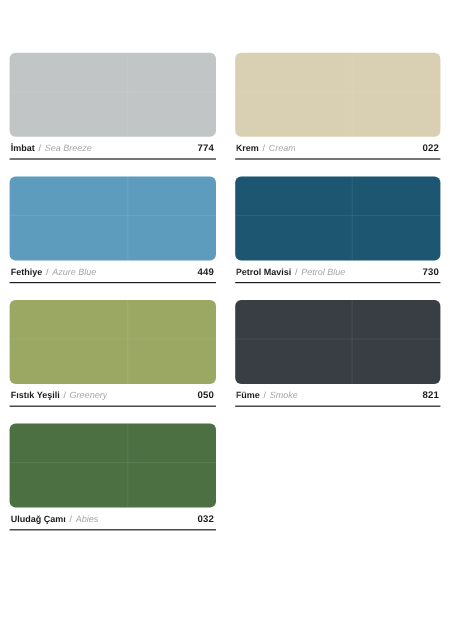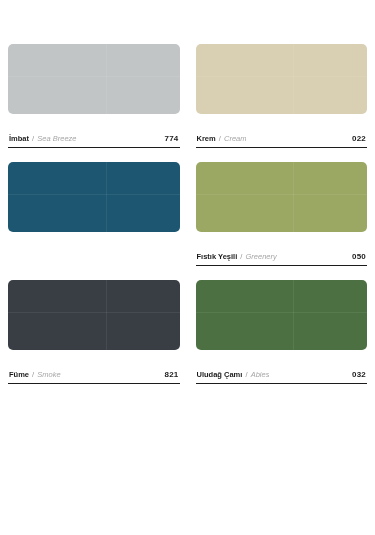--- a/index.html
+++ b/index.html
@@ -61,21 +61,20 @@
     justify-content: space-between;
     padding: 5px 1px 3px 1px;
     border-bottom: 1.6px solid #1c1c1c;
   }
   .swatch-names {
     font-size: 7.5px;
     line-height: 10px;
     white-space: nowrap;
     overflow: hidden;
     text-overflow: ellipsis;
-    margin-top: 15px;
   }
   .name-tr {
     color: #1b1b1b;
     font-weight: 600;
   }
   .name-sep {
     color: #9a9a9a;
     font-weight: 400;
     margin: 0 1px;
   }
@@ -112,23 +111,37 @@
         <div class="swatch-chip" style="background: rgb(217, 207, 179);">
           <span class="seam-v a"></span>
           <span class="seam-h b"></span>
         </div>
         <div class="swatch-meta">
           <div class="swatch-names"><span class="name-tr">Krem</span> <span class="name-sep">/</span> <span class="name-en">Cream</span></div>
           <div class="swatch-code">022</div>
         </div>
       </div>
       <div class="swatch-card">
+        <div class="swatch-chip" style="background: rgb(94, 156, 190);">
+          <span class="seam-v a"></span>
+          <span class="seam-h b"></span>
+        </div>
+        <div class="swatch-meta">
+          <div class="swatch-names"><span class="name-tr">Fethiye</span> <span class="name-sep">/</span> <span class="name-en">Azure Blue</span></div>
+          <div class="swatch-code">449</div>
+        </div>
+      </div>
+      <div class="swatch-card">
         <div class="swatch-chip" style="background: rgb(29, 86, 112);">
           <span class="seam-v a"></span>
           <span class="seam-h b"></span>
+        </div>
+        <div class="swatch-meta">
+          <div class="swatch-names"><span class="name-tr">Petrol Mavisi</span> <span class="name-sep">/</span> <span class="name-en">Petrol Blue</span></div>
+          <div class="swatch-code">730</div>
         </div>
       </div>
       <div class="swatch-card">
         <div class="swatch-chip" style="background: rgb(154, 168, 99);">
           <span class="seam-v a"></span>
           <span class="seam-h b"></span>
         </div>
         <div class="swatch-meta">
           <div class="swatch-names"><span class="name-tr">Fıstık Yeşili</span> <span class="name-sep">/</span> <span class="name-en">Greenery</span></div>
           <div class="swatch-code">050</div>

